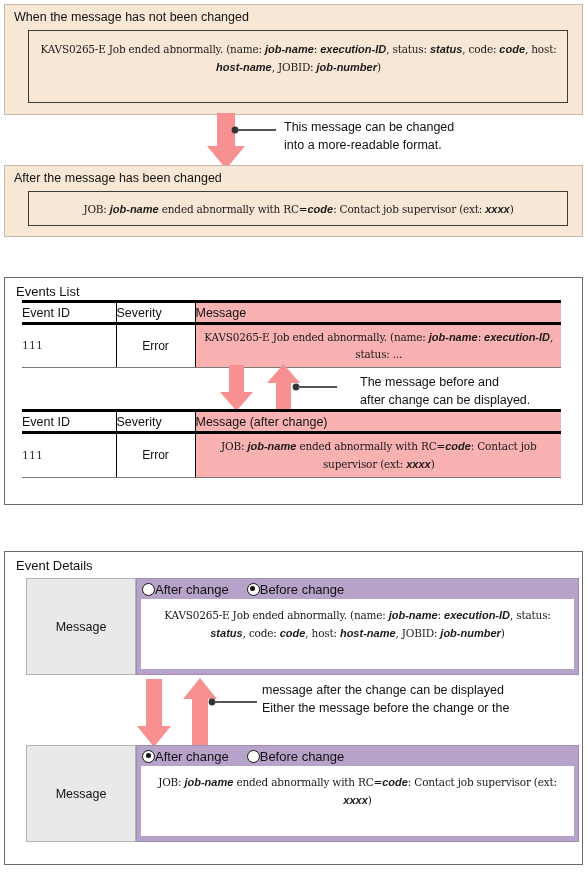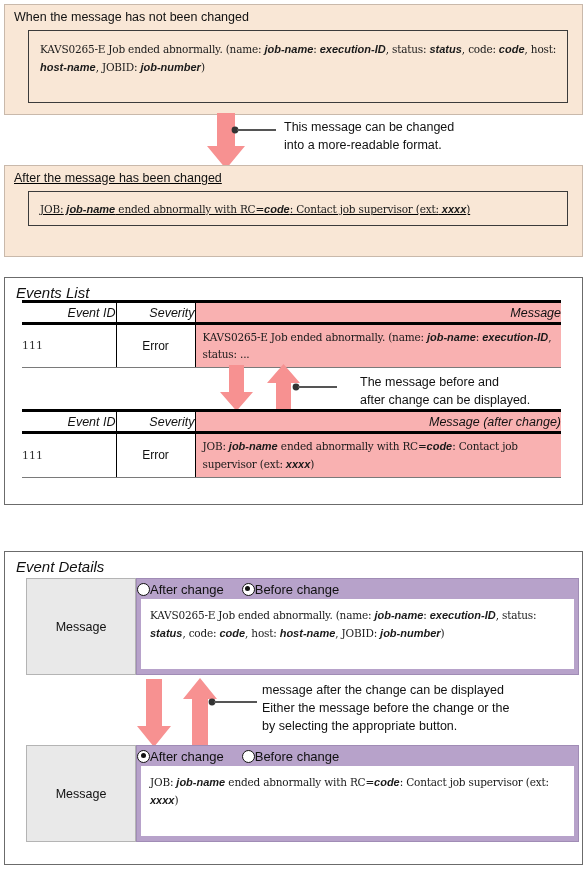--- a/index.html
+++ b/index.html
@@ -10,21 +10,21 @@
   }
   #page {
     position: relative;
     width: 587px;
     height: 873px;
     background: #ffffff;
     overflow: hidden;
   }
 
   
-  .msg { font-family: "DejaVu Serif", serif; font-size: 10.5px; color: #1a1a1a; line-height: 1.65; letter-spacing: -0.2px; }
+  .msg { font-family: "DejaVu Serif", serif; font-size: 10.5px; color: #1a1a1a; line-height: 1.65; letter-spacing: -0.2px; text-align: center; }
   .msg .v { font-family: "Liberation Sans", sans-serif; font-style: italic; font-weight: bold; font-size: 11px; letter-spacing: 0; }
   .msg .k { font-family: "DejaVu Serif", serif; font-style: normal; font-weight: normal; }
 
   
   .beige {
     position: absolute;
     left: 4px; width: 579px;
     background: #f9e7d6;
     border: 1px solid #c9b9ab;
   }
@@ -51,49 +51,48 @@
   .lead { position: absolute; }
   .lead svg { display: block; }
 
   
   .panel {
     position: absolute;
     left: 4px; width: 579px;
     background: #ffffff;
     border: 1px solid #6b6b6b;
   }
-  .panel-title { font-size: 15px; color: #111; padding: 6px 0 0 11px; font-style: italic; }
+  .panel-title { font-size: 13px; color: #111; padding: 6px 0 0 11px; }
 
   
   .tbl { position: absolute; border-collapse: collapse; }
   .tbl td, .tbl th { padding: 0; vertical-align: middle; }
   .th-cell {
     border-top: 3px solid #000; border-bottom: 3px solid #000;
-    text-align: right; font-weight: normal; font-size: 12.5px; color: #111;
+    text-align: left; font-weight: normal; font-size: 12.5px; color: #111;
     height: 22px;
-    font-style: italic;
   }
   .th-id { width: 94px; border-right: 1px solid #000; background: #fff; }
   .th-sev { width: 79px; border-right: 1px solid #000; background: #fff; }
   .th-msg { width: 366px; background: #f9b1b1; }
   .td-cell { border-bottom: 1px solid #7a7a7a; height: 42px; }
   .td-id { width: 94px; border-right: 1px solid #000; text-align: left;
            font-family: "DejaVu Serif", serif; font-size: 11px; color: #333; }
   .td-sev { width: 79px; border-right: 1px solid #000; text-align: center; font-size: 12px; color: #111; }
   .td-msg { width: 366px; background: #f9b1b1; padding: 3px 6px 3px 7px !important; }
 
   
   .det-row { position: absolute; display: flex; }
   .det-label {
     width: 110px; background: #e9e9e9; border: 1px solid #b4b4b4;
     display: flex; align-items: center; justify-content: center;
     font-size: 12.5px; color: #111;
   }
   .det-body { width: 443px; background: #b7a2ca; border: 1px solid #a08cb5; }
-  .radio-bar { height: 20px; display: flex; align-items: center; }
+  .radio-bar { height: 20px; display: flex; align-items: center; padding-left: 5px; }
   .radio-opt { display: flex; align-items: center; font-size: 13px; color: #111; }
   .radio-opt.second { margin-left: 18px; }
   .radio {
     width: 13px; height: 13px; border-radius: 50%;
     border: 1.6px solid #111; background: #fff;
     display: inline-block; position: relative; flex: 0 0 auto;
   }
   .radio.on::after {
     content: ""; position: absolute; left: 2.5px; top: 2.5px;
     width: 5px; height: 5px; border-radius: 50%; background: #111;
@@ -125,21 +124,21 @@
     <svg width="46" height="12" viewBox="0 0 46 12">
       <circle cx="5" cy="6" r="3.4" fill="#333"></circle>
       <line x1="7" y1="6" x2="46" y2="6" stroke="#555" stroke-width="2"></line>
     </svg>
   </div>
   <div class="callout" style="left:284px; top:119px;">
     <div>This message can be changed</div>
     <div>into a more-readable format.</div>
   </div>
 
-  <div class="beige" style="top:165px; height:92px;text-decoration:underline;">
+  <div class="beige" style="top:165px; height:72px;">
     <div class="beige-title">After the message has been changed</div>
     <div class="inner-box" style="height:35px; padding-top:8px;">
       <div class="msg"><span class="k">JOB:</span><span class="v"> job-name</span><span class="k"> ended abnormally with RC=</span><span class="v">code</span><span class="k">: Contact job supervisor (ext:</span><span class="v"> xxxx</span><span class="k">)</span></div>
     </div>
   </div>
 
   <div class="panel" style="top:277px; height:228px;">
     <div class="panel-title">Events List</div>
   </div>
 
@@ -235,21 +234,20 @@
 
   <div class="lead" style="left:207px; top:696px;">
     <svg width="50" height="12" viewBox="0 0 50 12">
       <circle cx="5" cy="6" r="3.4" fill="#333"></circle>
       <line x1="7" y1="6" x2="50" y2="6" stroke="#555" stroke-width="2"></line>
     </svg>
   </div>
   <div class="callout" style="left:262px; top:682px;">
     <div>message after the change can be displayed</div>
     <div>Either the message before the change or the</div>
-    <div>by selecting the appropriate button.</div>
   </div>
 
   <div class="det-row" style="left:26px; top:745px; height:97px;">
     <div class="det-label">Message</div>
     <div class="det-body">
       <div class="radio-bar">
         <div class="radio-opt">
           <span class="radio on"></span>
           <span>After change</span>
         </div>

